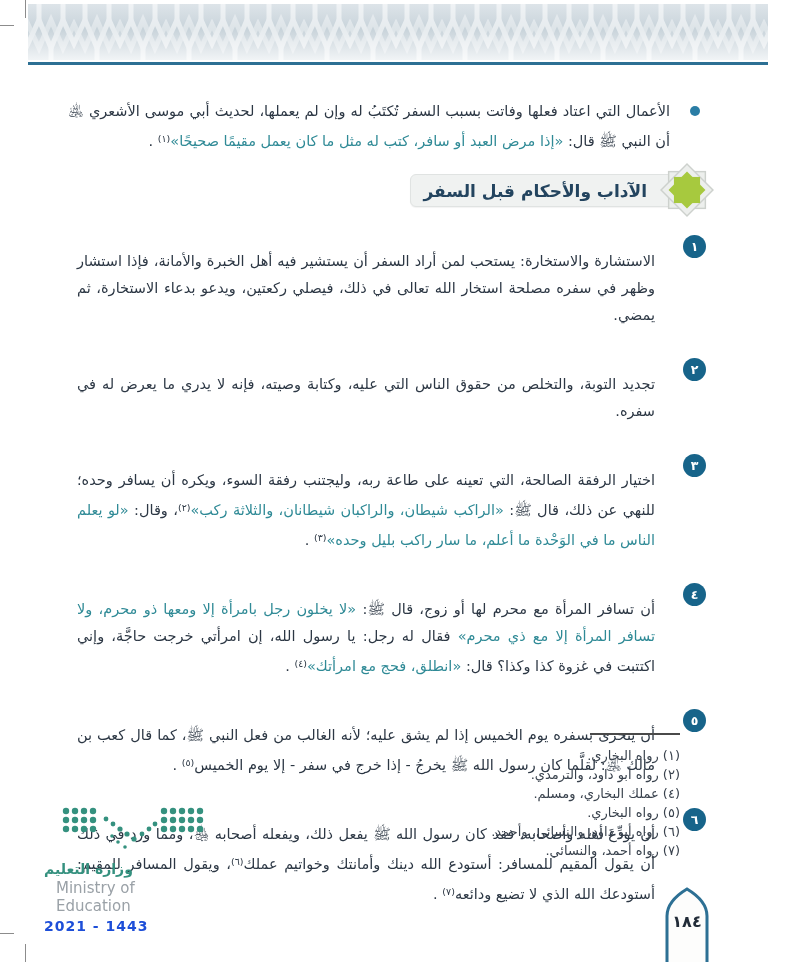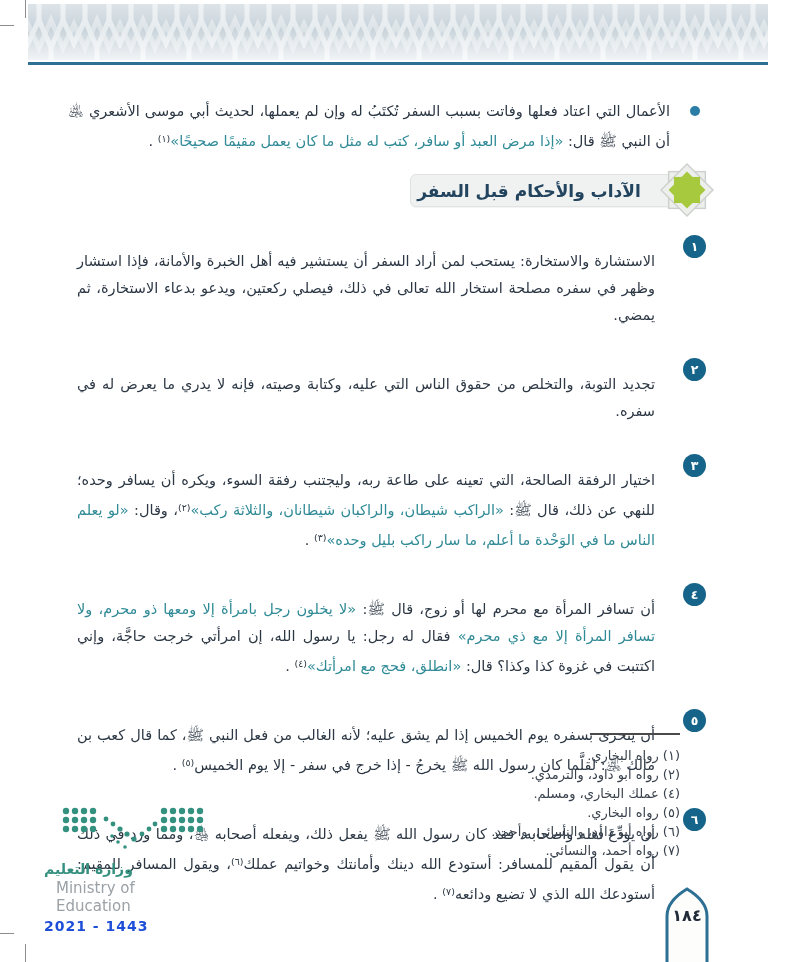--- a/index.html
+++ b/index.html
@@ -18,21 +18,21 @@
 
   
   .content{position:absolute;top:98px;right:62px;left:62px;direction:rtl;text-align:justify;}
 
   .intro{position:relative;padding-right:36px;font-size:14.5px;line-height:27px;margin:0 0 0 6px;}
   .intro .bullet{position:absolute;right:6px;top:8px;width:10px;height:10px;border-radius:50%;background:#2a7da5;}
 
   .section-header{position:relative;height:48px;margin:12px 0 18px 0;}
   .section-band{position:absolute;top:7px;right:0;width:296px;height:33px;background:#f0f2f1;
                 border:1px solid #e0e3e2;border-radius:6px;box-shadow:0 1px 1px rgba(0,0,0,0.05);
-                display:flex;align-items:center;padding-right:58px;box-sizing:border-box;justify-content:center;}
+                display:flex;align-items:center;padding-right:58px;box-sizing:border-box;}
   .section-band h2{margin:0;font-size:17px;font-weight:bold;color:#23445f;}
   .star{position:absolute;top:-6px;right:-10px;width:58px;height:58px;}
 
   .item{display:flex;gap:13px;margin-bottom:12px;}
   .num{flex:0 0 23px;height:23px;border-radius:50%;background:#17648a;color:#ffffff;
        font-size:12.5px;font-weight:bold;text-align:center;line-height:23px;margin-top:2px;}
   .item p{flex:1;margin:15px;font-size:14.5px;line-height:27px;text-align:justify;}
 
   .seg-quote{color:#2f8a96;}
   .seg-normal{color:#2c3744;}
@@ -47,21 +47,21 @@
   
   .logo{position:absolute;top:803px;left:30px;width:180px;direction:ltr;}
   .logo .dots{margin-left:28px;}
   .logo .ar{font-size:14px;font-weight:bold;color:#35917f;margin:2px 0 0 14px;direction:rtl;text-align:left;}
   .logo .en{font-size:15px;color:#9aa1a7;margin:2px 0 0 26px;}
   .logo .yr{font-size:14px;font-weight:bold;color:#1d4ed8;margin:3px 0 0 14px;letter-spacing:1px;}
 
   
   .dome{position:absolute;right:58px;bottom:0;width:46px;height:76px;}
   .dome svg{display:block;width:100%;height:100%;}
-  .dome .pnum{position:absolute;top:20px;left:0;right:0;text-align:center;
+  .dome .pnum{position:absolute;top:26px;left:0;right:0;text-align:center;
               font-size:16px;font-weight:bold;color:#222c38;}
 </style>
 </head>
 <body>
 
 <div class="page">
 
   <div class="crop v" style="left:25px;top:0;"></div>
   <div class="crop h" style="left:0;top:25px;"></div>
   <div class="crop v" style="left:779px;top:0;"></div>

